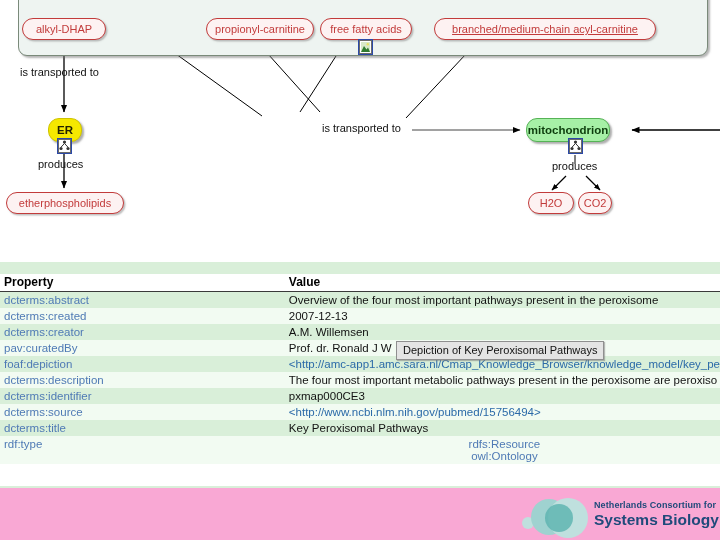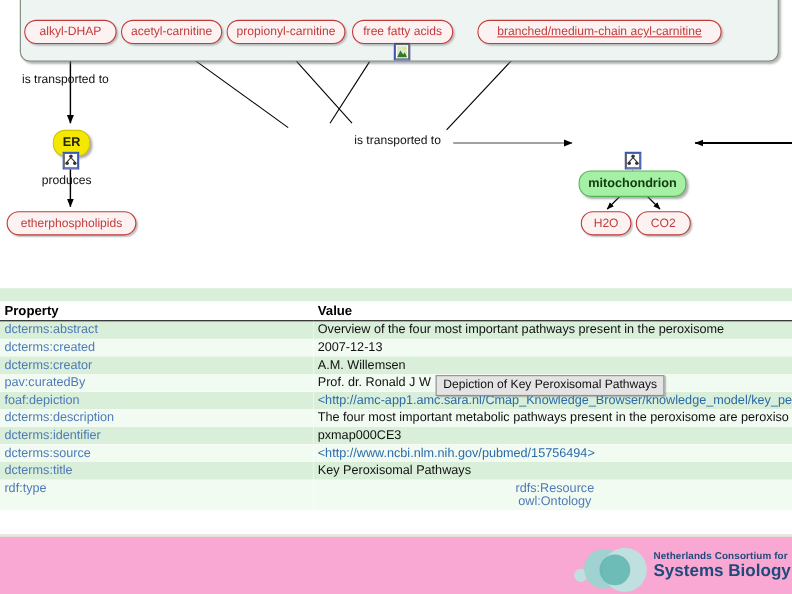--- a/index.html
+++ b/index.html
@@ -226,23 +226,20 @@
       <line x1="566" y1="176" x2="552" y2="190" stroke="#000" stroke-width="1.2" marker-end="url(#arrowSm)"></line>
       <line x1="586" y1="176" x2="600" y2="190" stroke="#000" stroke-width="1.2" marker-end="url(#arrowSm)"></line>
     </svg>
 
     <div class="top-box"></div>
 
     <div class="node node-metabolite" style="left:22px; top:18px; width:84px;">
       <span>alkyl-DHAP</span>
     </div>
 
-    <div class="node node-metabolite" style="left:110px; top:18px; width:92px;">
-      <span>acetyl-carnitine</span>
-    </div>
 
     <div class="node node-metabolite" style="left:206px; top:18px; width:108px;">
       <span>propionyl-carnitine</span>
     </div>
 
     <div class="node node-metabolite" style="left:320px; top:18px; width:92px;">
       <span>free fatty acids</span>
     </div>
 
     <div class="pic-icon" style="left:358px; top:39px;">
@@ -285,38 +282,38 @@
         <circle cx="10" cy="9.5" r="1.6" fill="#333"></circle>
         <line x1="6.5" y1="4.4" x2="3" y2="8.2" stroke="#333"></line>
         <line x1="6.5" y1="4.4" x2="10" y2="8.2" stroke="#333"></line>
       </svg>
     </div>
 
     <div class="node node-metabolite" style="left:6px; top:192px; width:118px;">
       <span>etherphospholipids</span>
     </div>
 
-    <div class="node node-organelle node-mito" style="left:526px; top:118px; width:98px;margin-top:37px;">
+    <div class="node node-organelle node-mito" style="left:526px; top:118px; width:84px;">
       <span>mitochondrion</span>
     </div>
     <div class="pic-icon" style="left:568px; top:138px;">
       <svg width="13" height="14" viewBox="0 0 13 14">
         <rect x="0.5" y="0.5" width="12" height="13" fill="#ffffff" stroke="#6b6b6b"></rect>
         <circle cx="6.5" cy="3" r="1.6" fill="#333"></circle>
         <circle cx="3" cy="9.5" r="1.6" fill="#333"></circle>
         <circle cx="10" cy="9.5" r="1.6" fill="#333"></circle>
         <line x1="6.5" y1="4.4" x2="3" y2="8.2" stroke="#333"></line>
         <line x1="6.5" y1="4.4" x2="10" y2="8.2" stroke="#333"></line>
       </svg>
     </div>
 
     <div class="node node-metabolite" style="left:528px; top:192px; width:46px;">
       <span>H2O</span>
     </div>
-    <div class="node node-metabolite" style="left:578px; top:192px; width:50px;">
+    <div class="node node-metabolite" style="left:578px; top:192px; width:34px;">
       <span>CO2</span>
     </div>
   </div>
 
   <div class="gap-band"></div>
   <div class="green-band"></div>
 
   <table id="meta-table">
     <thead>
       <tr>

